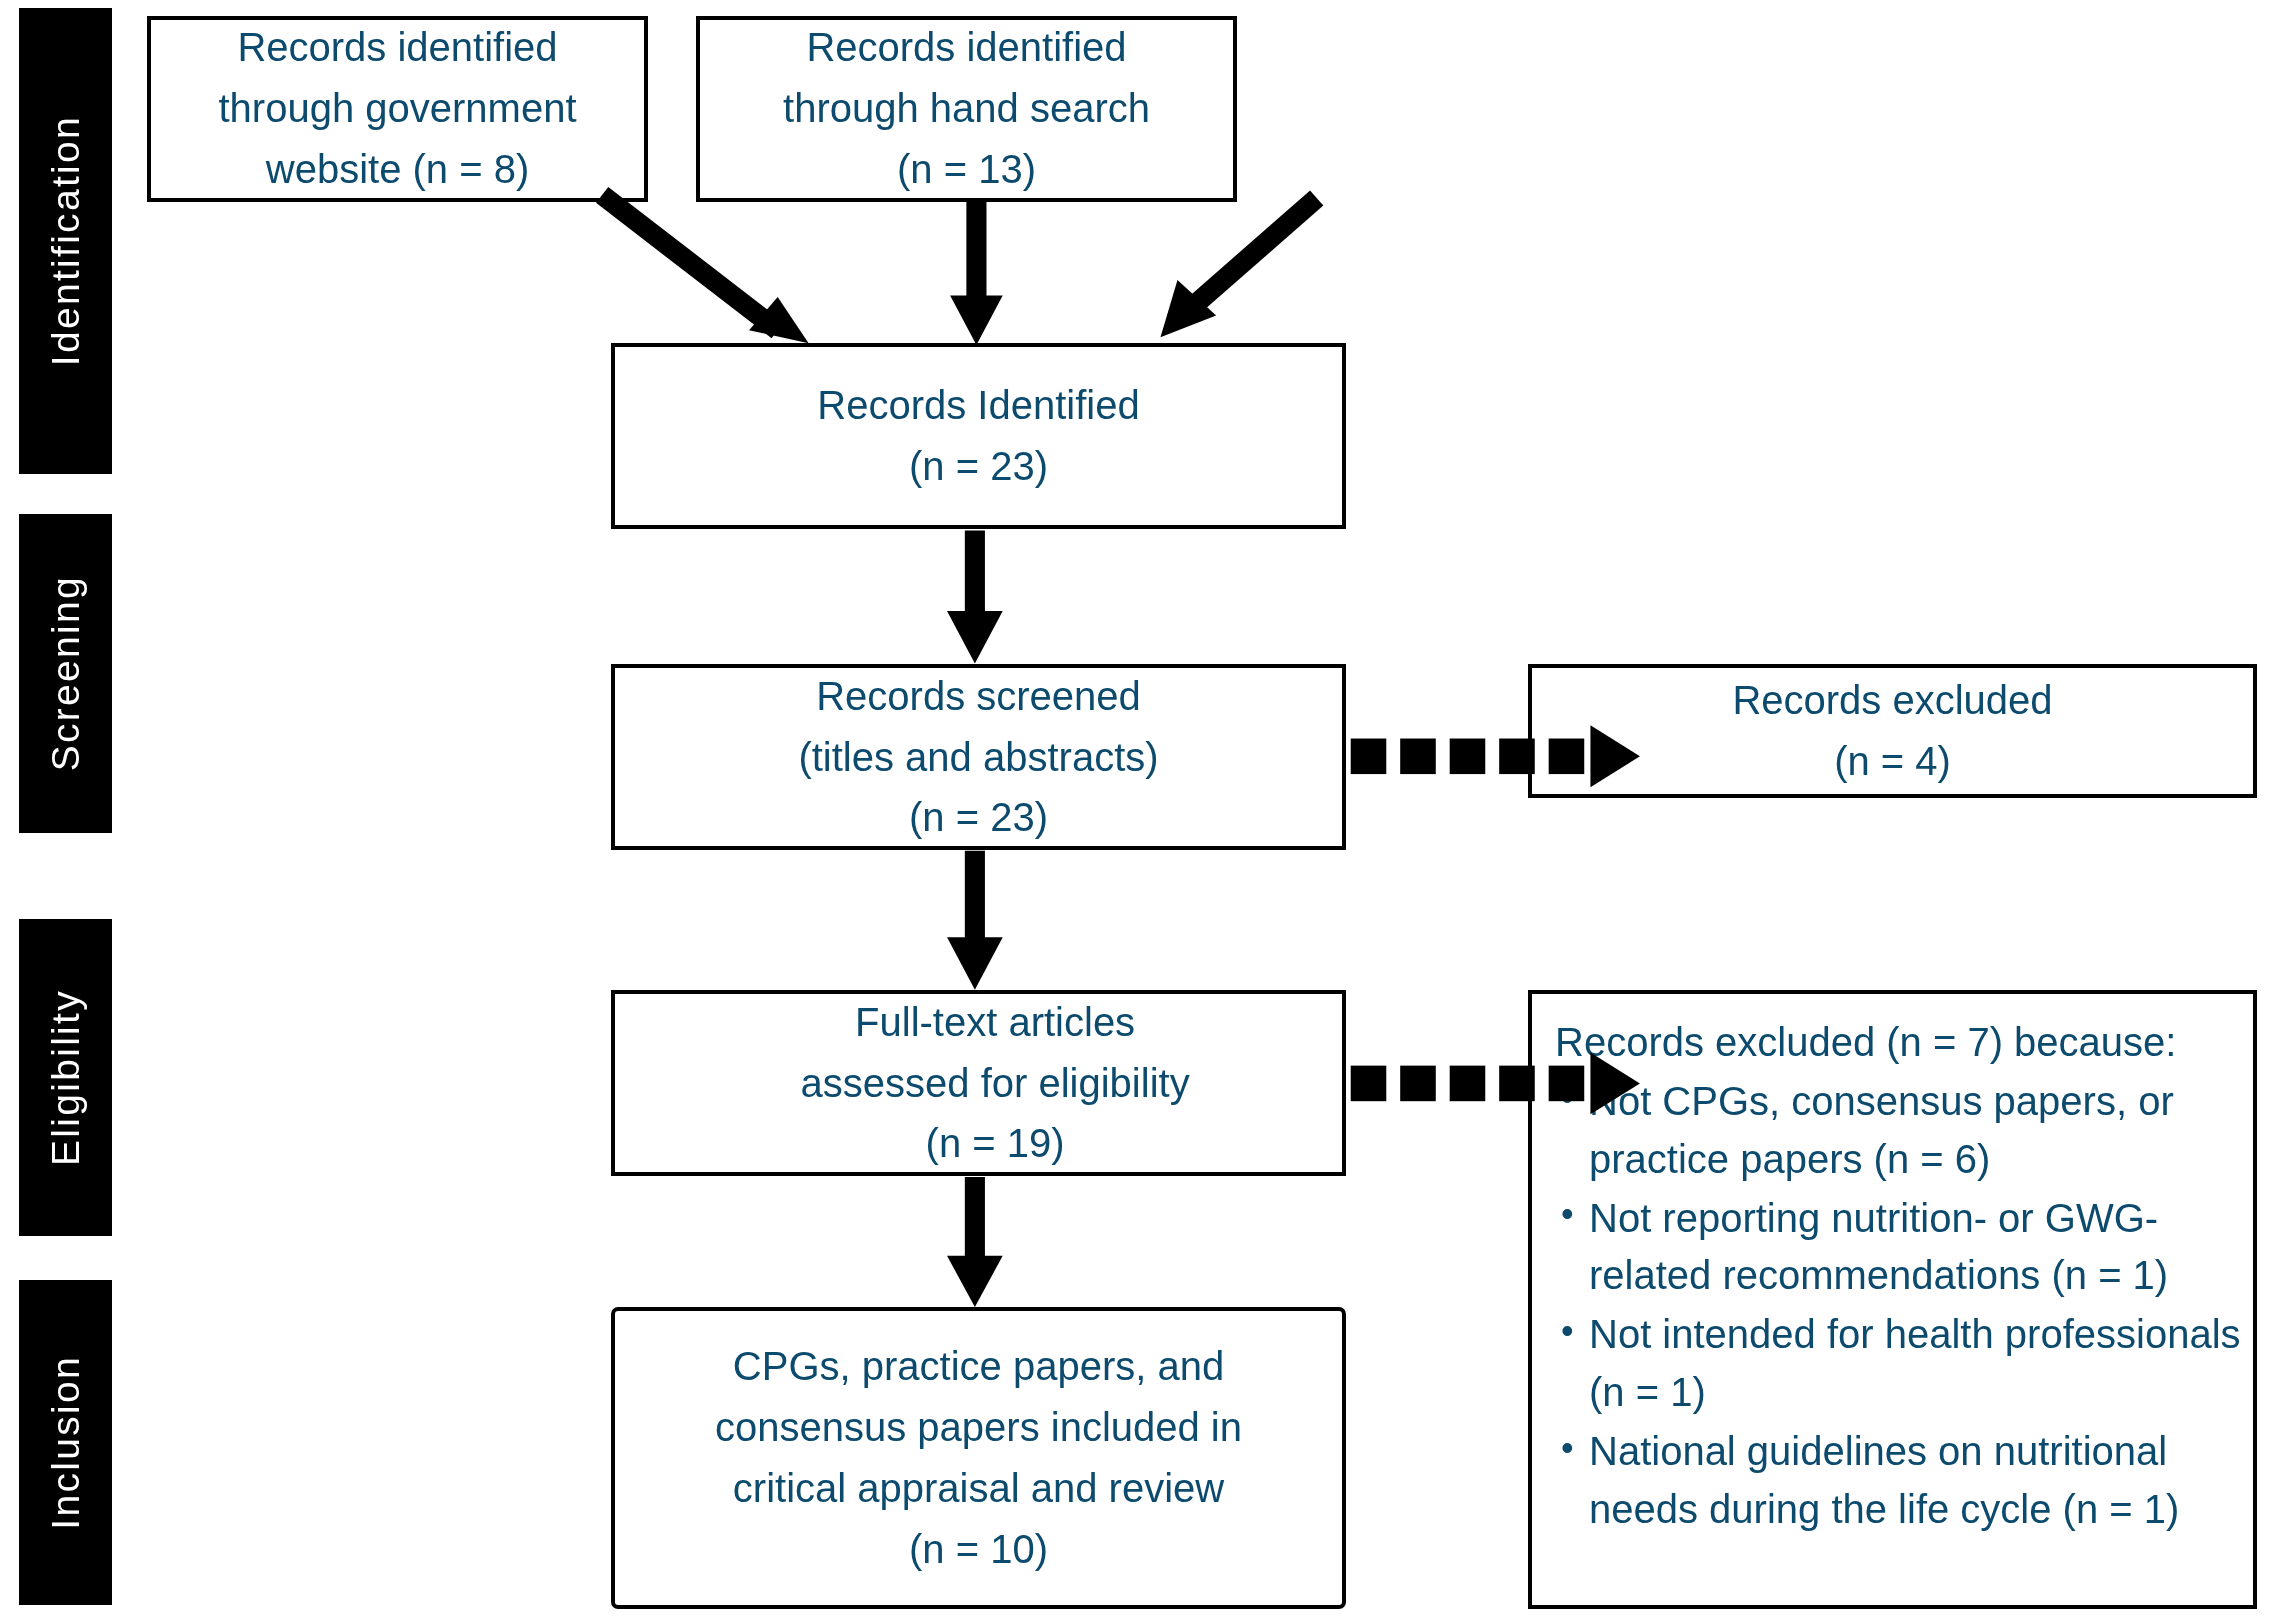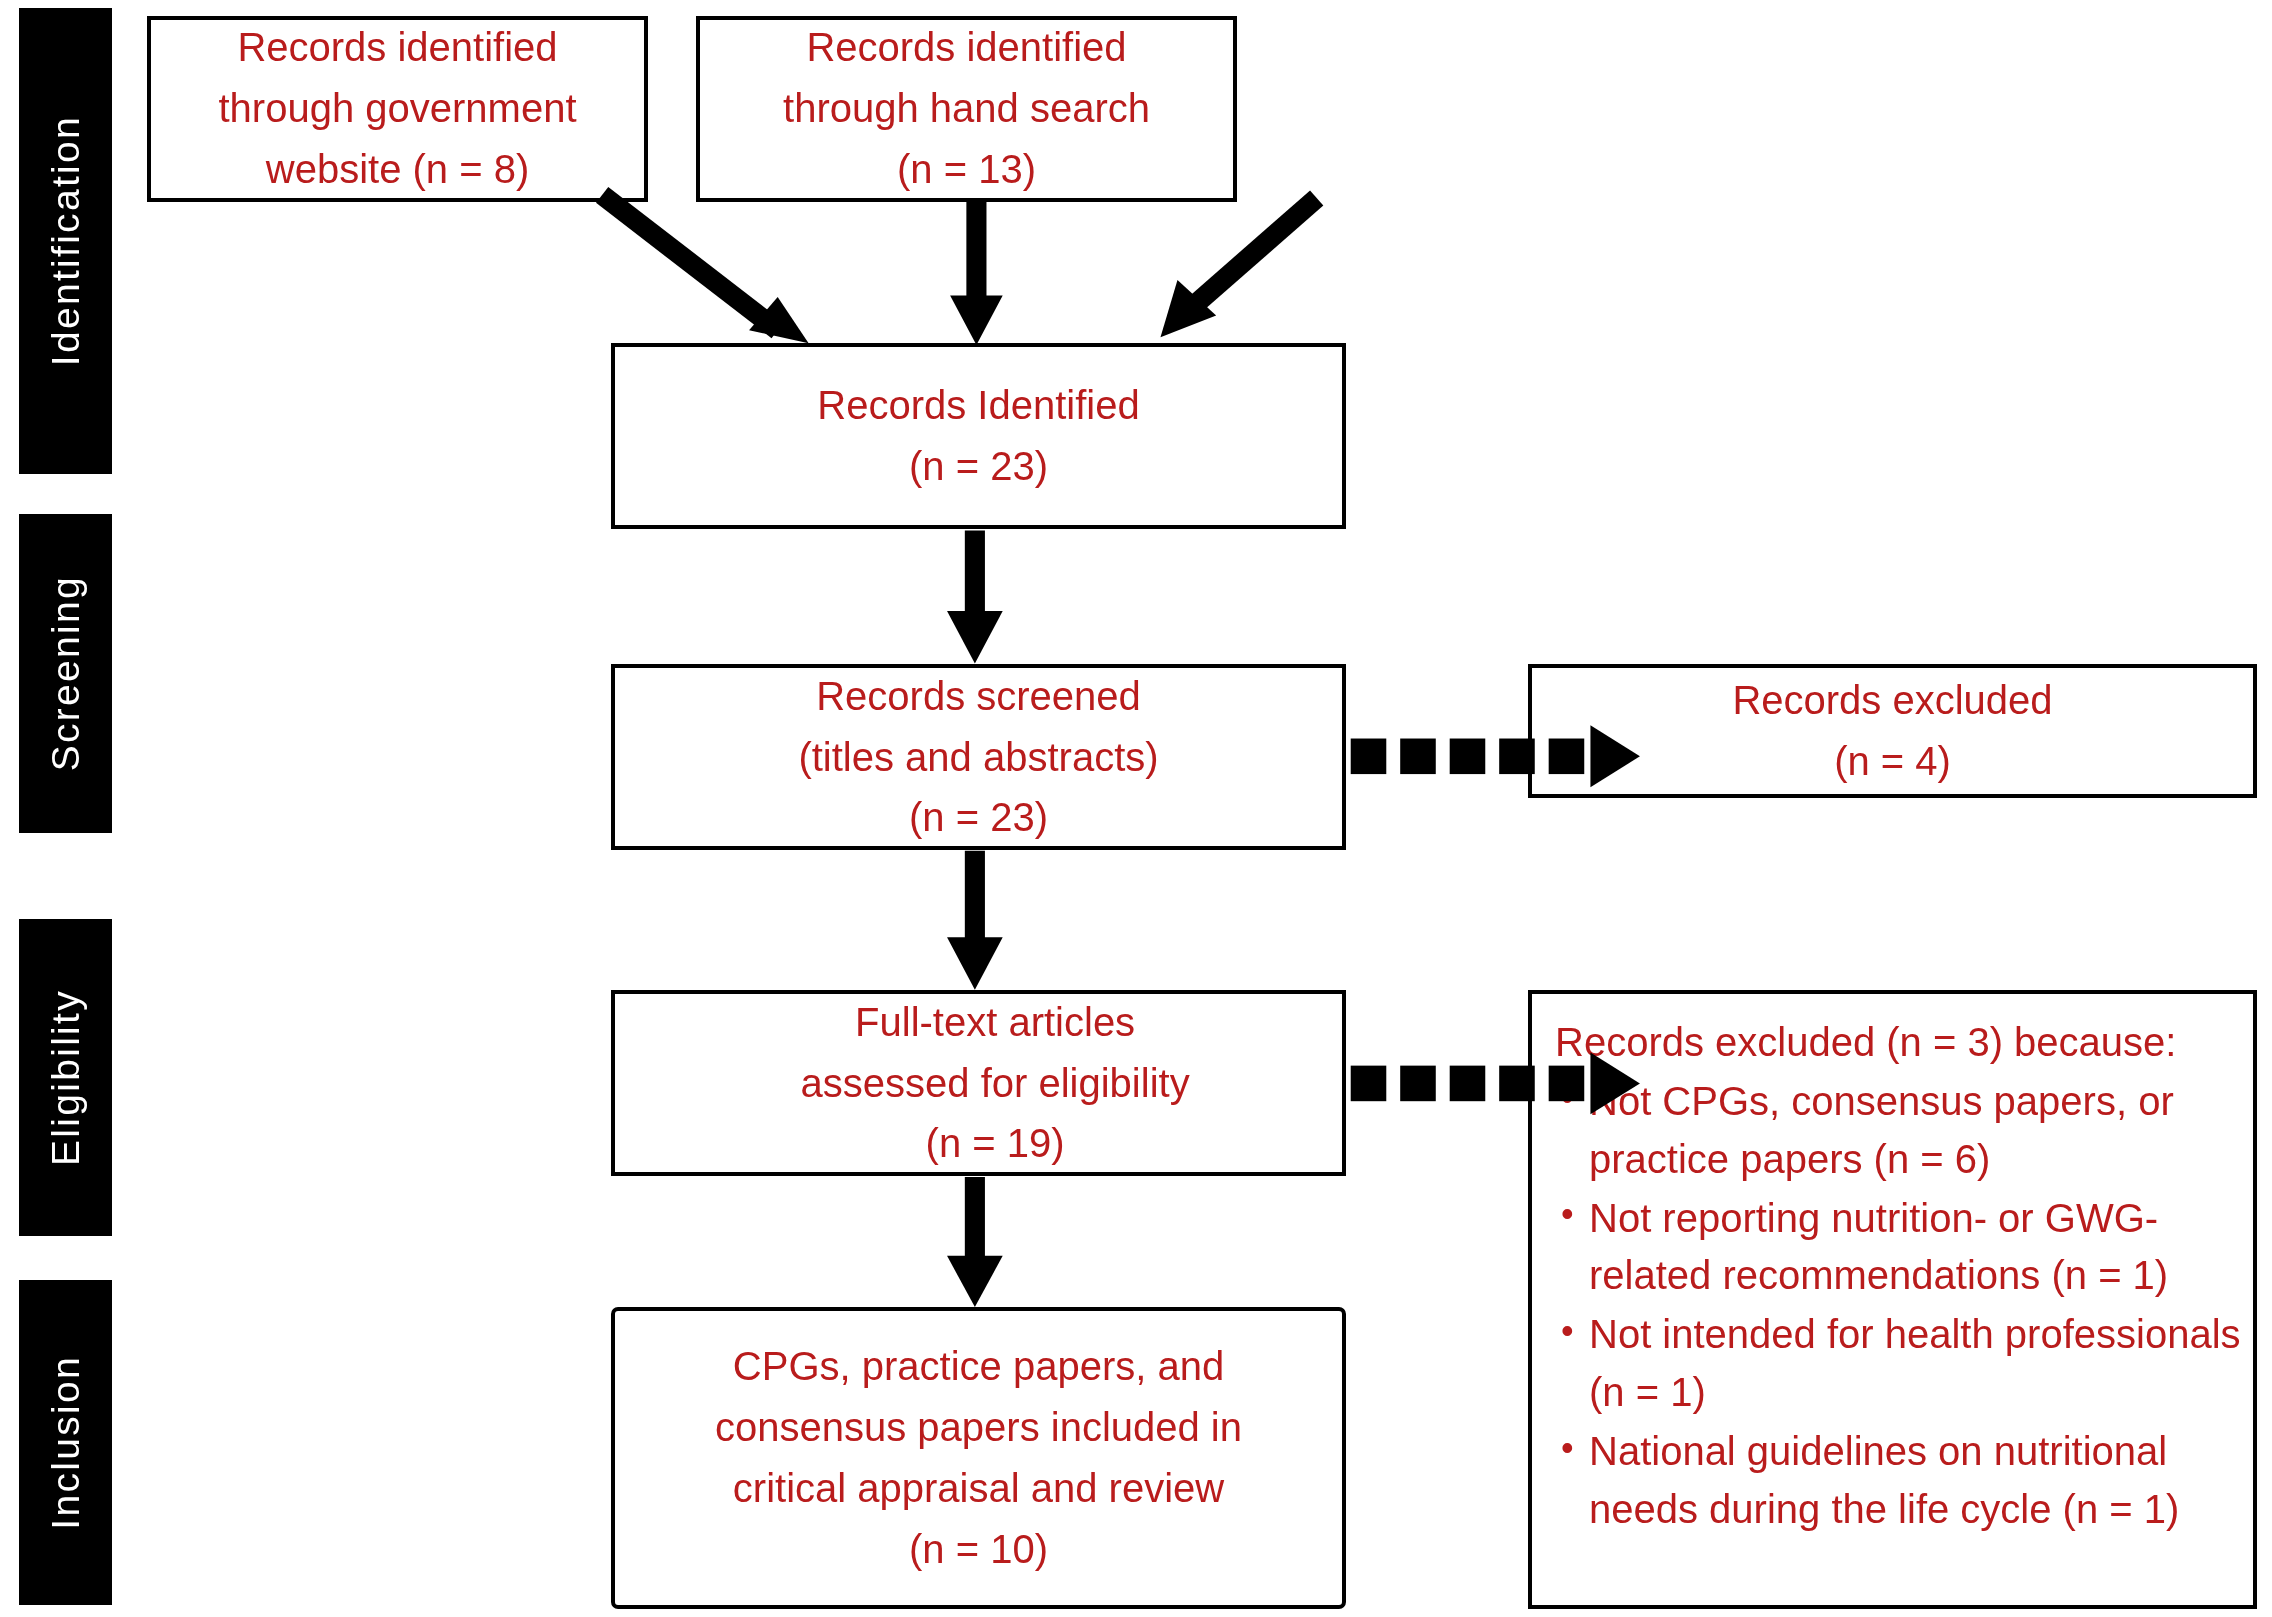--- a/index.html
+++ b/index.html
@@ -41,21 +41,21 @@
   .node {
     position: absolute;
     box-sizing: border-box;
     border: 4.6px solid #000000;
     background: #ffffff;
     display: flex;
     flex-direction: column;
     align-items: center;
     justify-content: center;
     text-align: center;
-    color: #b91c1c;
+    color: #0c4a6e;
     font-size: 40px;
     line-height: 1.52;
     padding: 4.6px 10.8px;
   }
   .node .line { display: block; white-space: nowrap; }
 
   
   .node.list {
     align-items: flex-start;
     justify-content: flex-start;
@@ -143,21 +143,21 @@
     <span class="line">(n = 4)</span>
   </div>
 
   <div class="node" style="left:611px; top:990px; width:735px; height:186px;padding-left:44px;">
     <span class="line">Full-text articles</span>
     <span class="line">assessed for eligibility</span>
     <span class="line">(n = 19)</span>
   </div>
 
   <div class="node list" style="left:1528px; top:990px; width:729px; height:619px;">
-    <span class="head">Records excluded (n = 3) because:</span>
+    <span class="head">Records excluded (n = 7) because:</span>
     <ul>
       <li>Not CPGs, consensus papers, or practice papers (n = 6)</li>
       <li>Not reporting nutrition- or GWG-related recommendations (n = 1)</li>
       <li>Not intended for health professionals (n = 1)</li>
       <li>National guidelines on nutritional needs during the life cycle (n = 1)</li>
     </ul>
   </div>
 
   <div class="node" style="left:611px; top:1307px; width:735px; height:302px;border-radius:7px;">
     <span class="line">CPGs, practice papers, and</span>

